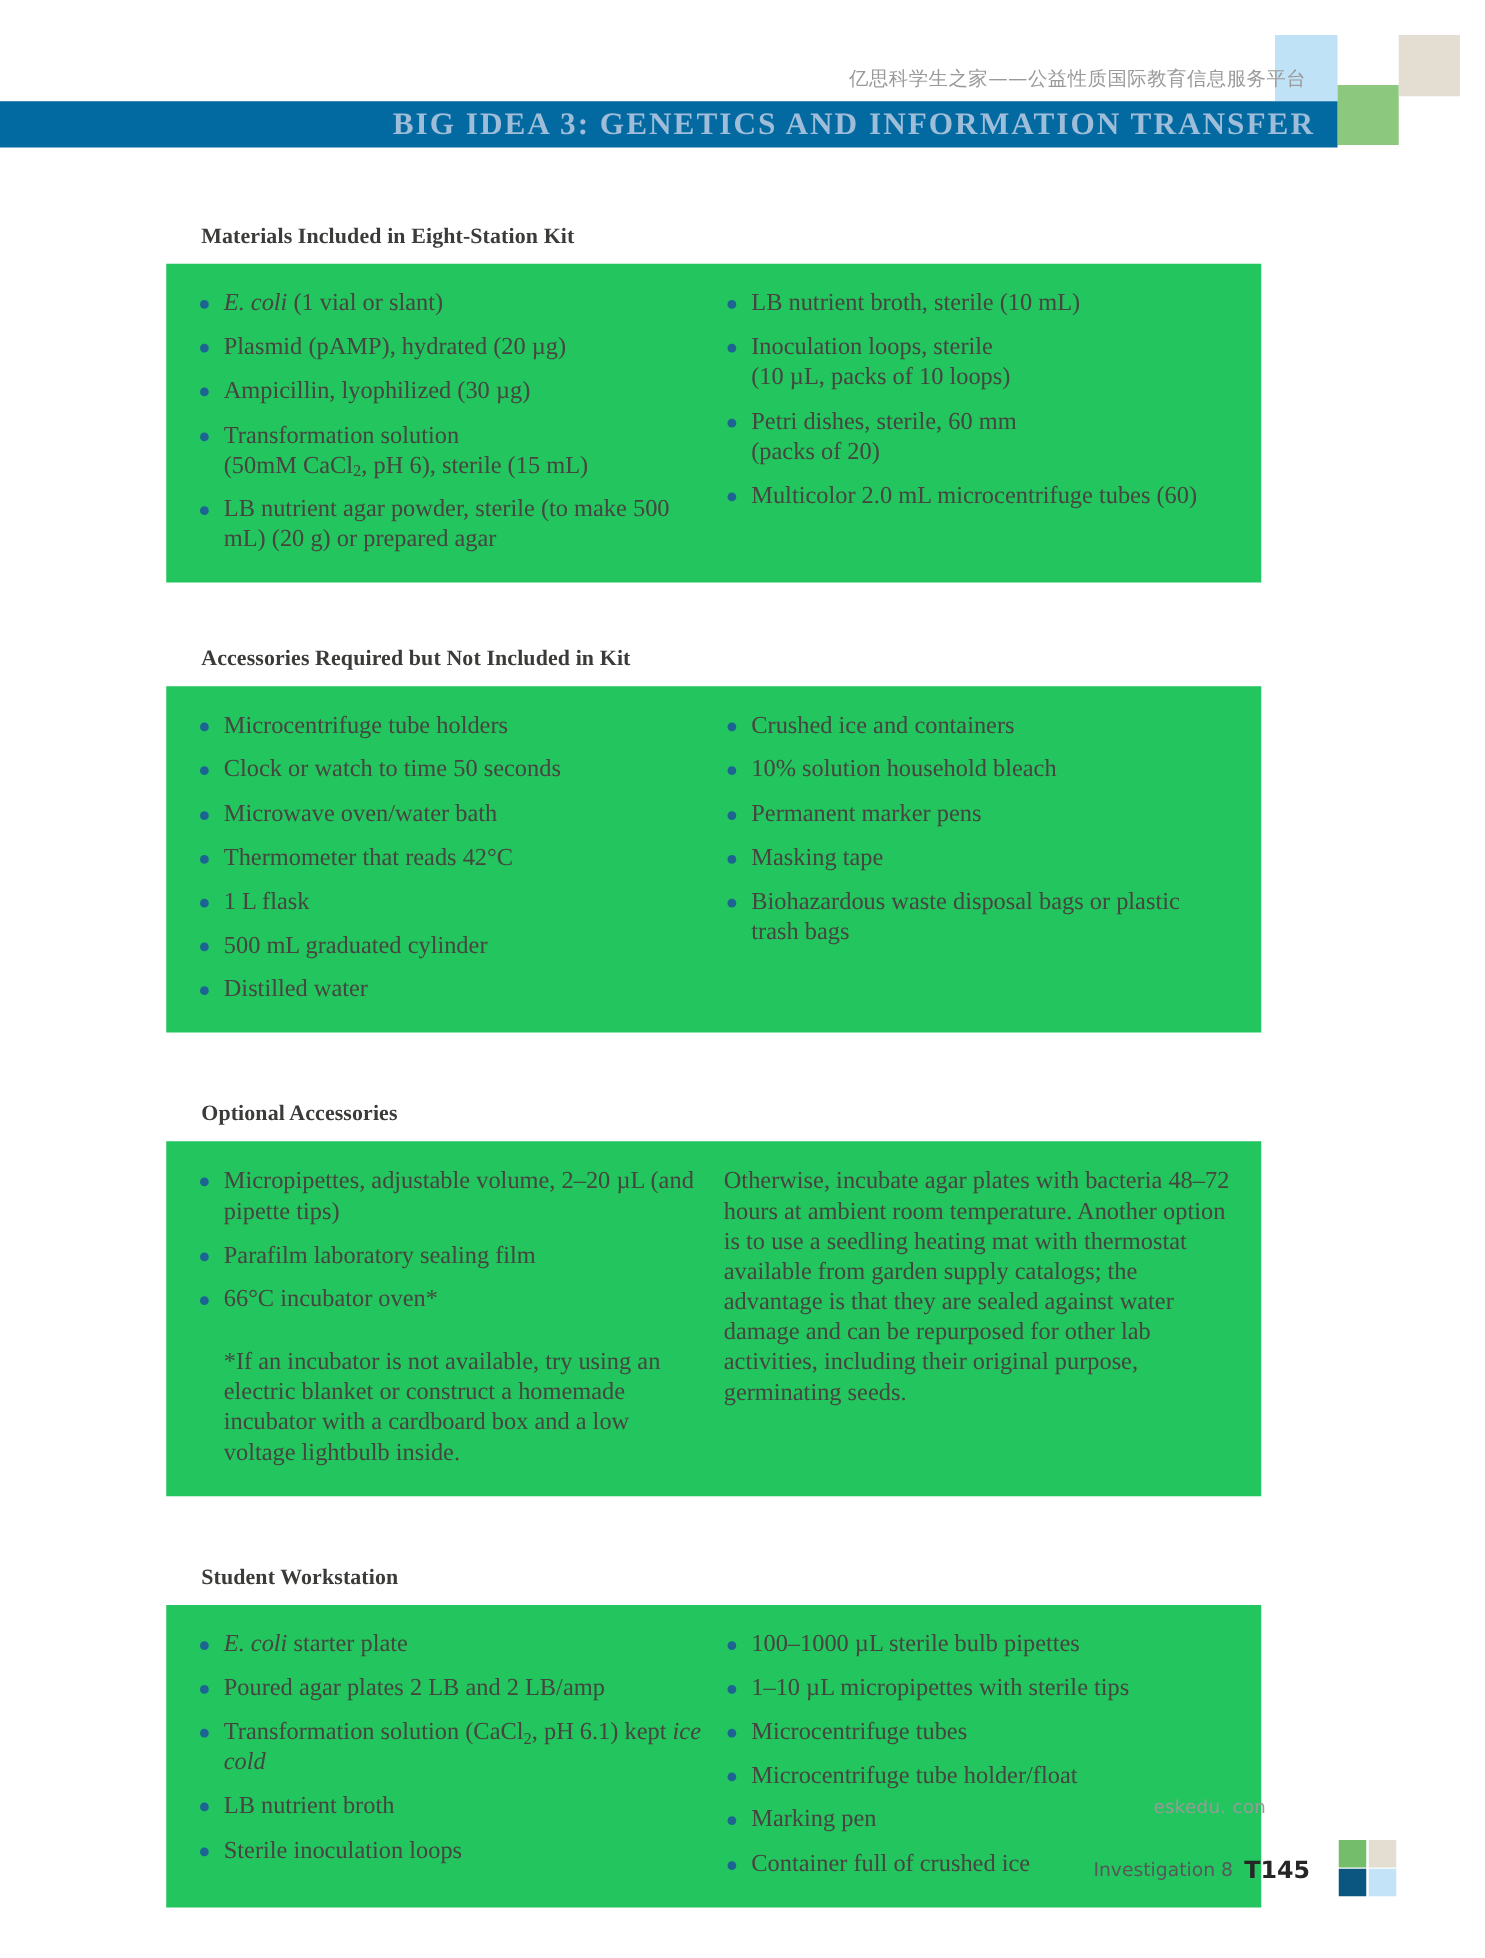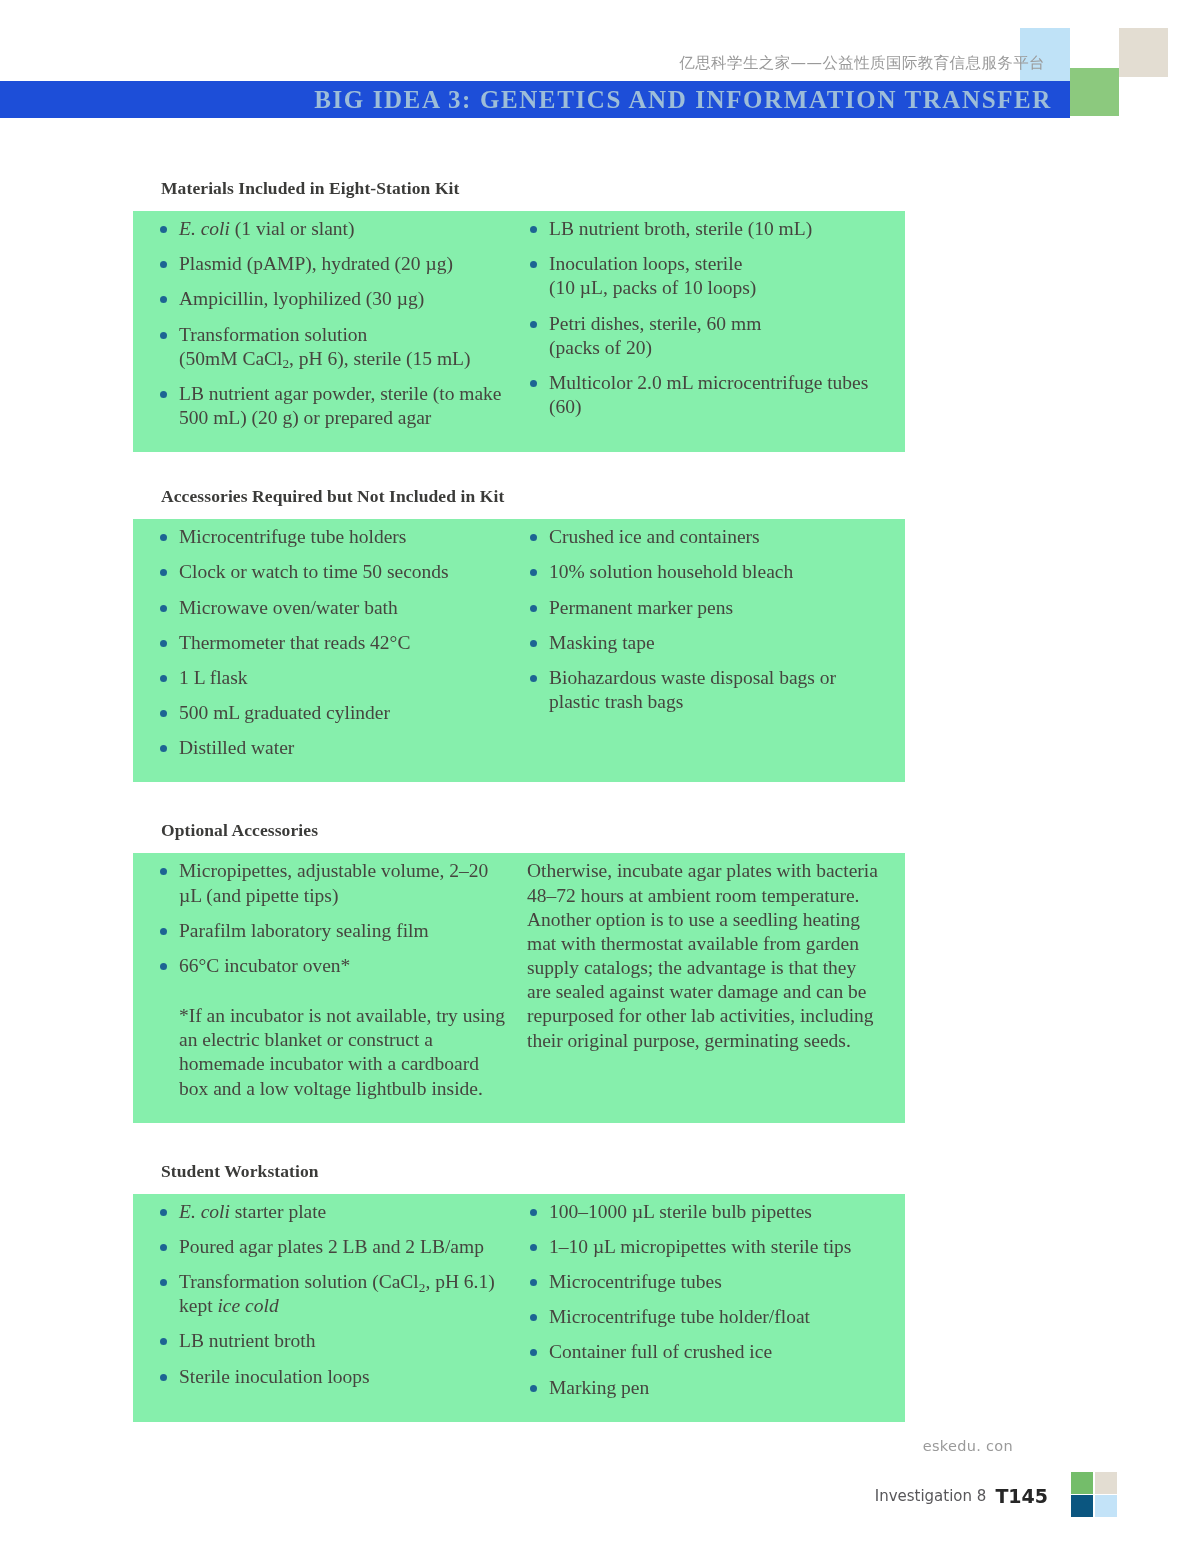--- a/index.html
+++ b/index.html
@@ -31,55 +31,55 @@
     font-family: "DejaVu Sans", sans-serif;
     font-size: 15.5px;
     letter-spacing: 0.4px;
     color: #9a9a9a;
     white-space: nowrap;
   }
 
   #title-bar {
     position: absolute;
     left: 0; top: 81px; width: 1070px; height: 37px;
-    background: #1d4ed8;
+    background: #0369a1;
   }
   #title-text {
     position: absolute;
     right: 18px; top: 50%;
     transform: translateY(-50%);
     font-family: "Liberation Serif", "DejaVu Serif", serif;
     font-weight: bold;
     font-size: 25px;
     letter-spacing: 1.6px;
     color: #9dbdd8;
     white-space: nowrap;
   }
 
   
   #content {
     position: absolute;
     left: 133px; top: 178px;
     width: 772px;
   }
-  .section { margin-bottom: 0; }
+  .section { margin-bottom: 16px; }
   .section-heading {
     font-family: "Liberation Serif", "DejaVu Serif", serif;
     font-weight: bold;
     font-size: 17.5px;
     color: #3b3b39;
     padding-left: 28px;
     margin: 0 0 12px 0;
     letter-spacing: 0.1px;
   }
   .panel {
-    background: #86efac;
-    padding: 6px 24px 22px 24px;
+    background: #22c55e;
+    padding: 20px 24px 22px 24px;
     display: flex;
-    width: 772px;
+    width: 876px;
   }
   .col { flex: 0 0 50%; max-width: 50%; padding-right: 10px; }
   .col.right { padding-right: 0; padding-left: 8px; }
 
   ul.bullets { list-style: none; margin: 0; padding: 0; }
   ul.bullets > li {
     position: relative;
     padding-left: 22px;
     margin-bottom: 11px;
     font-size: 19.5px;
@@ -245,22 +245,22 @@
           <li>LB nutrient broth</li>
           <li>Sterile inoculation loops</li>
         </ul>
       </div>
       <div class="col right">
         <ul class="bullets">
           <li>100–1000 µL sterile bulb pipettes</li>
           <li>1–10 µL micropipettes with sterile tips</li>
           <li>Microcentrifuge tubes</li>
           <li>Microcentrifuge tube holder/float</li>
+          <li>Marking pen</li>
           <li>Container full of crushed ice</li>
-          <li>Marking pen</li>
         </ul>
       </div>
     </div>
   </div>
 
 </div>
 
 <div id="footer-zone">
   <div id="footer-watermark">eskedu. con</div>
   <div id="footer-line">

